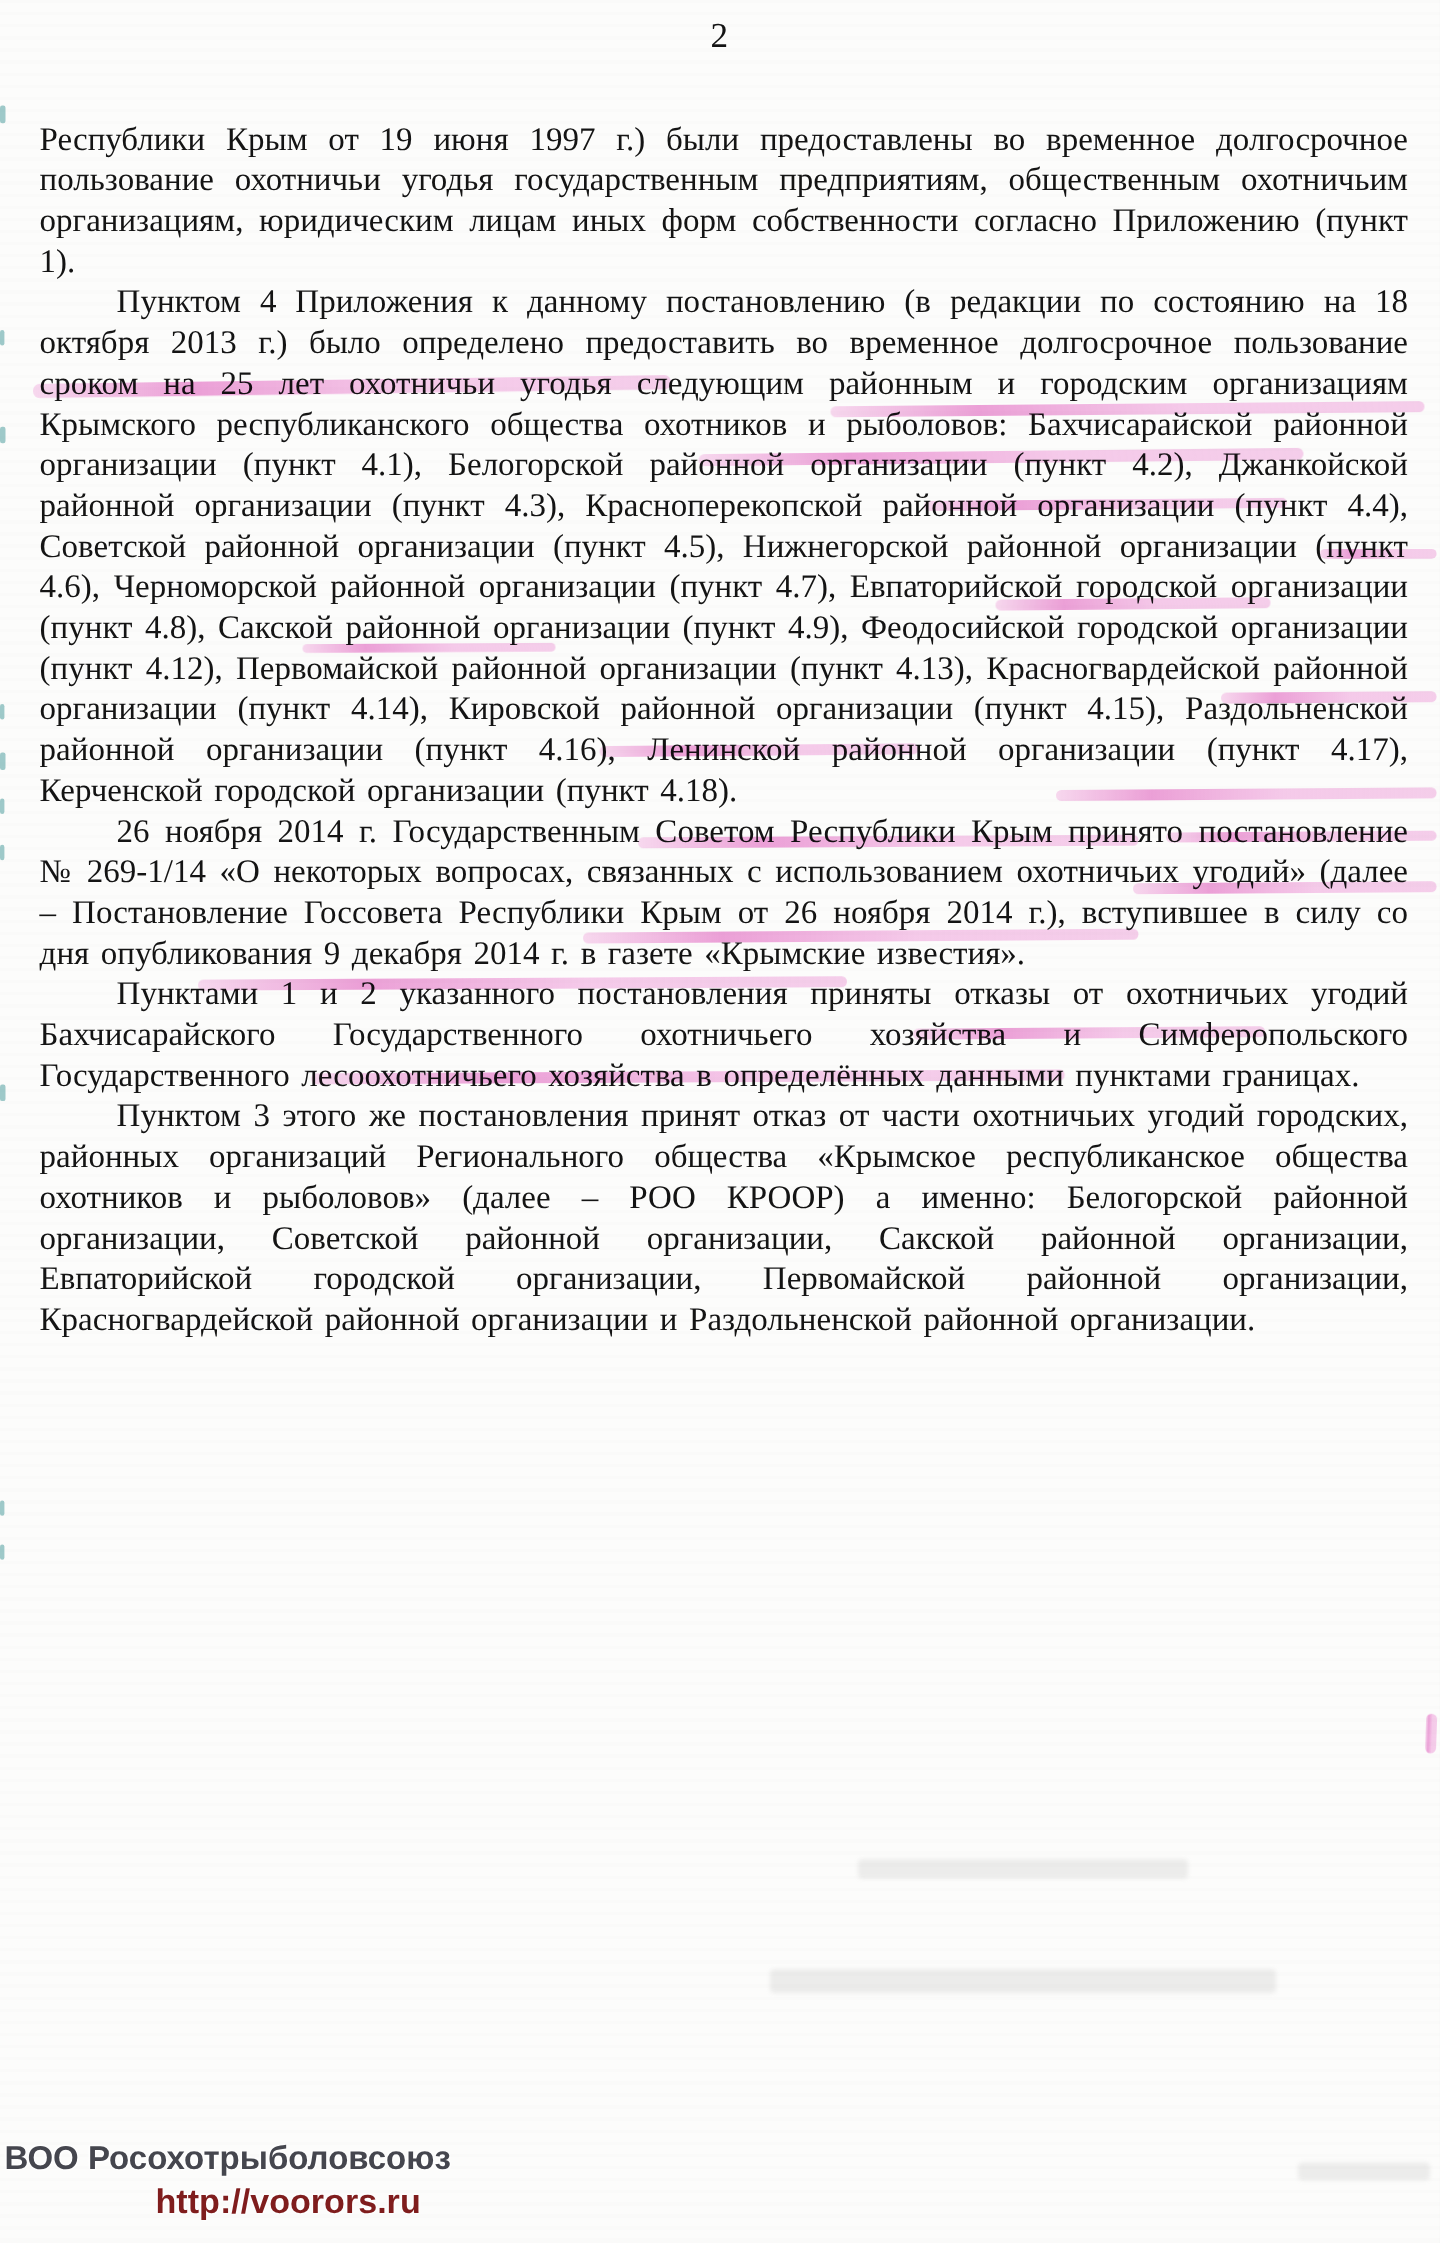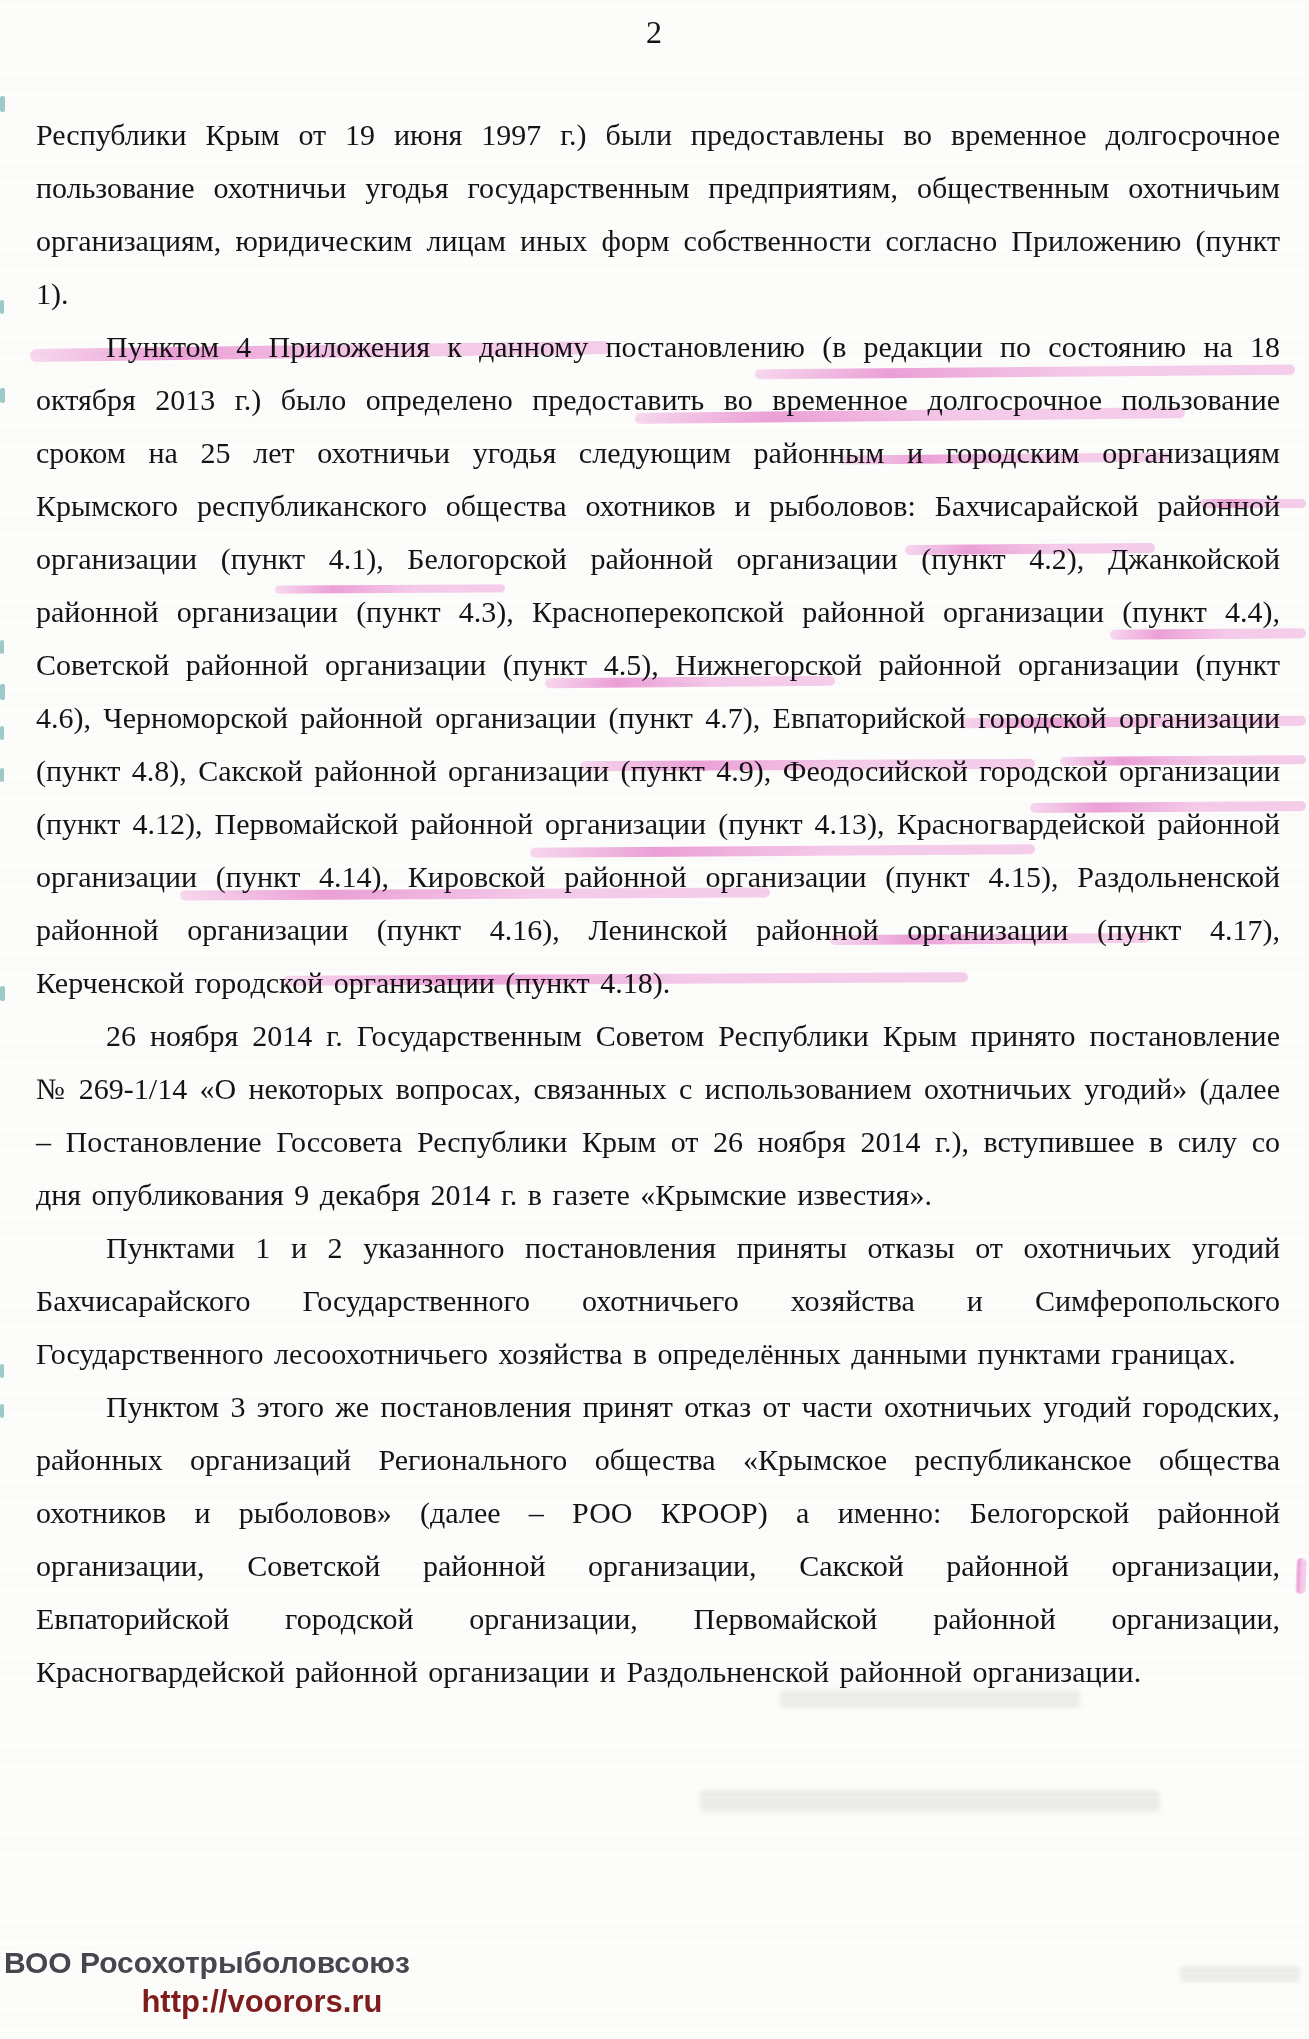--- a/index.html
+++ b/index.html
@@ -18,21 +18,21 @@
     background:repeating-linear-gradient(180deg,
       rgba(0,0,0,0.018) 0 3px, rgba(0,0,0,0) 3px 11px);
     opacity:.5;
   }
   .page-number{
     position:absolute;top:14px;left:0;width:100%;
     text-align:center;font-size:32px;letter-spacing:1px;
   }
   .text-block{
     position:absolute;left:36px;top:108px;width:1244px;
-    font-size:30px;line-height:53px;
+    font-size:30px;line-height:37px;
     text-align:justify;
     word-spacing:0.10em;
   }
   .para{margin:0;}
   .para.indent{text-indent:70px;}
   .hl{
     position:absolute;
     background:linear-gradient(90deg,
       rgba(238,135,212,.30),
       rgba(228,104,196,.62) 25%,

